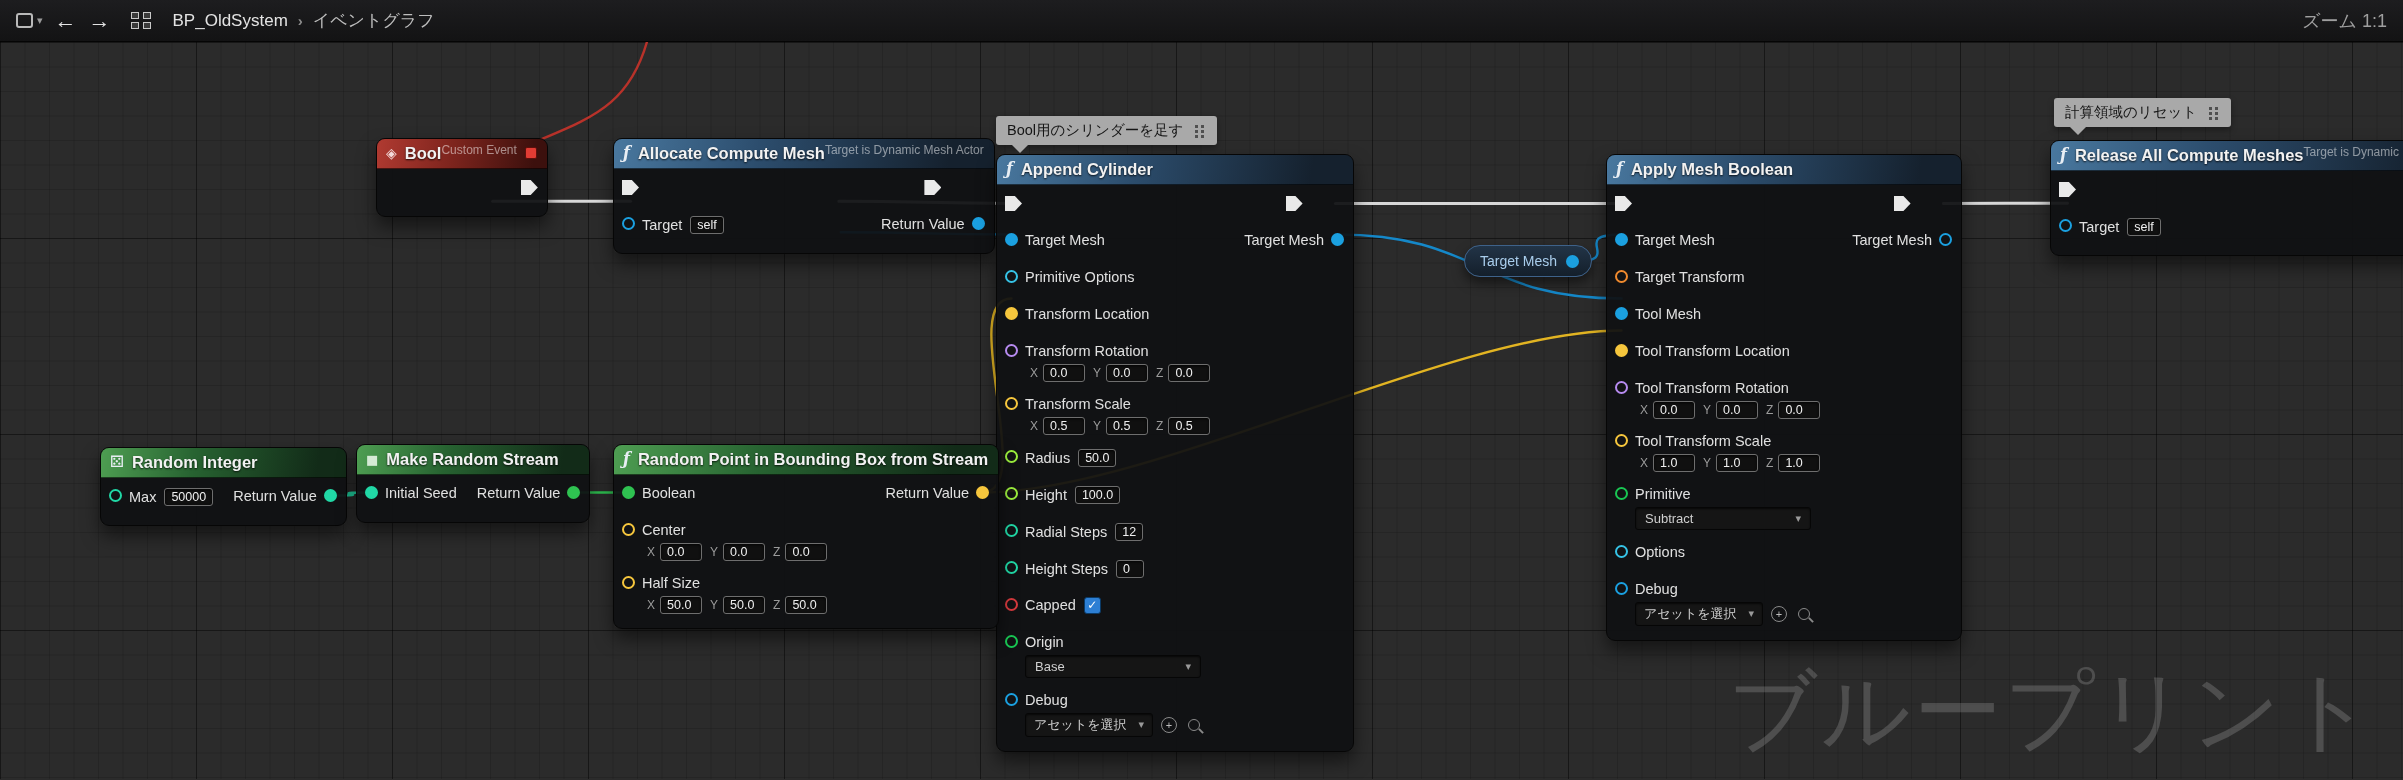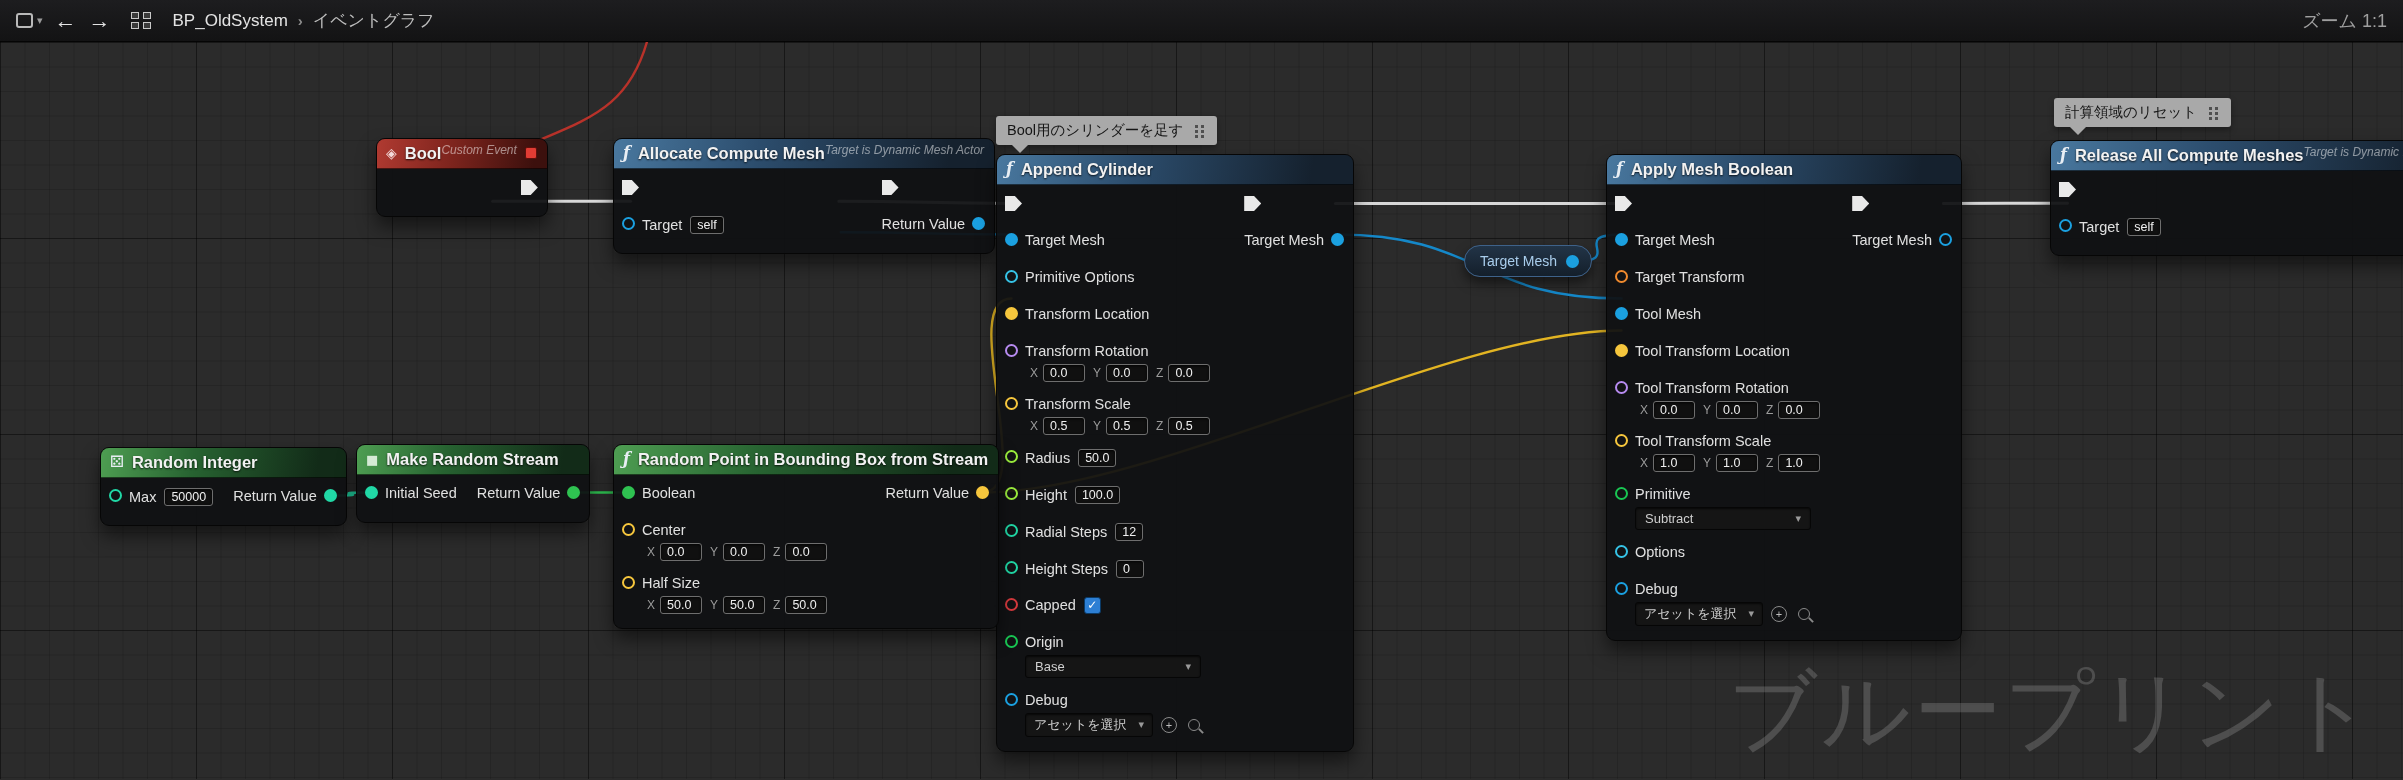--- a/index.html
+++ b/index.html
@@ -44,25 +44,25 @@
     border-radius:8px 8px 0 0;border-bottom:1px solid rgba(0,0,0,.6)}
   .head-function{background:linear-gradient(100deg,#49789f 0%,#2c4d6d 38%,#15212e 88%)}
   .head-pure{background:linear-gradient(100deg,#4e9e52 0%,#276331 38%,#122b18 88%)}
   .head-event{background:linear-gradient(100deg,#b03a31 0%,#7d241d 45%,#3c100d 92%)}
   .nicon{font-size:16px;color:#e8eef4;font-style:italic;font-weight:bold;font-family:"DejaVu Serif",serif;line-height:1}
   .icon-struct-icon,.icon-dice-icon,.icon-event-icon{font-style:normal;font-family:"DejaVu Sans",sans-serif}
   .icon-struct-icon{color:#d5ead5;font-size:13px}
   .icon-event-icon{color:#f4dcdc;font-size:14px}
   .titles{display:flex;flex-direction:row;line-height:1.15}
   .ntitle{font-size:16.5px;font-weight:bold;color:#f2f2f2;text-shadow:0 1px 2px rgba(0,0,0,.8);white-space:nowrap}
-  .nsub{font-size:12px;font-style:italic;color:rgba(255,255,255,.5);white-space:nowrap}
+  .nsub{font-size:12px;color:rgba(255,255,255,.5);white-space:nowrap}
   .delegate-pin{margin-left:auto;width:12px;height:12px;border-radius:2px;background:#e03c34;border:1px solid #5c100c;flex:none}
   .node-body{display:flex;justify-content:space-between;gap:20px;padding:6px 9px 10px 8px}
   .col{display:flex;flex-direction:column;gap:6px}
-  .out-col{align-items:flex-start}
+  .out-col{align-items:center}
   .pin-row{display:flex;align-items:flex-start;gap:7px;padding:4px 0;min-height:31px}
   .pin{flex:none;margin-top:1px}
   .pin-exec{width:17px;height:15px;background:#e9e9e9;clip-path:polygon(0 0,58% 0,100% 50%,58% 100%,0 100%);position:relative}
   .pin-exec.hollow::after{content:"";position:absolute;left:3px;top:3px;right:4px;bottom:3px;background:#101113;
     clip-path:polygon(0 0,58% 0,100% 50%,58% 100%,0 100%)}
   .pin-circle{width:13px;height:13px;border-radius:50%;border:2.5px solid var(--pc,#888)}
   .pin-circle.filled{background:var(--pc,#888)}
   .t-object{--pc:#1ba0e0}.t-struct{--pc:#36c3e6}.t-vector{--pc:#f6c63d}.t-rotator{--pc:#b78bf0}
   .t-float{--pc:#9bed3d}.t-int{--pc:#21d8a6}.t-bool{--pc:#d63a3e}.t-enum{--pc:#19c653}
   .t-stream{--pc:#2fc251}.t-transform{--pc:#f08a2e}

